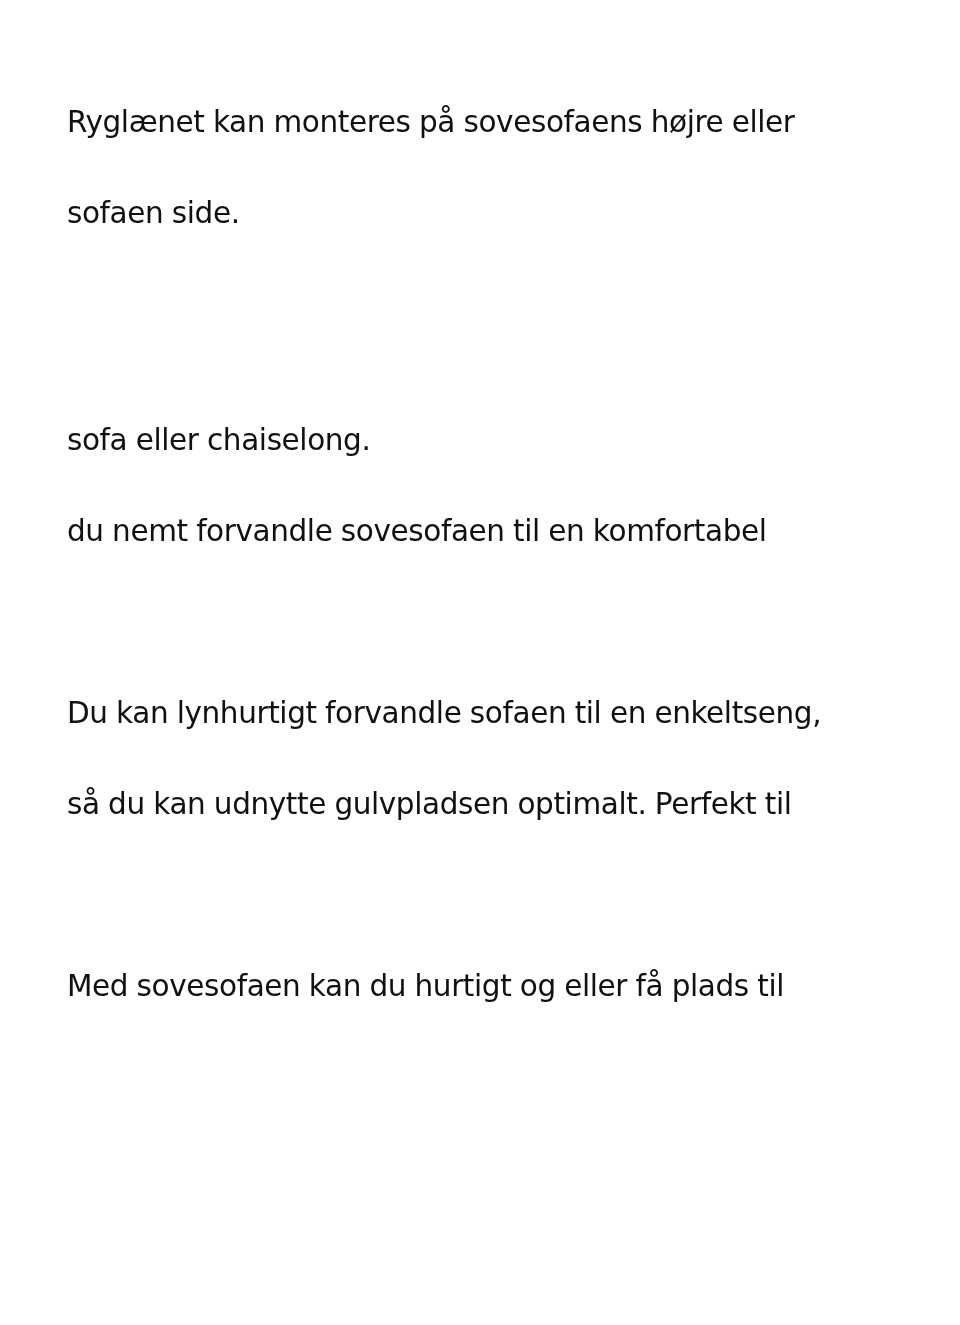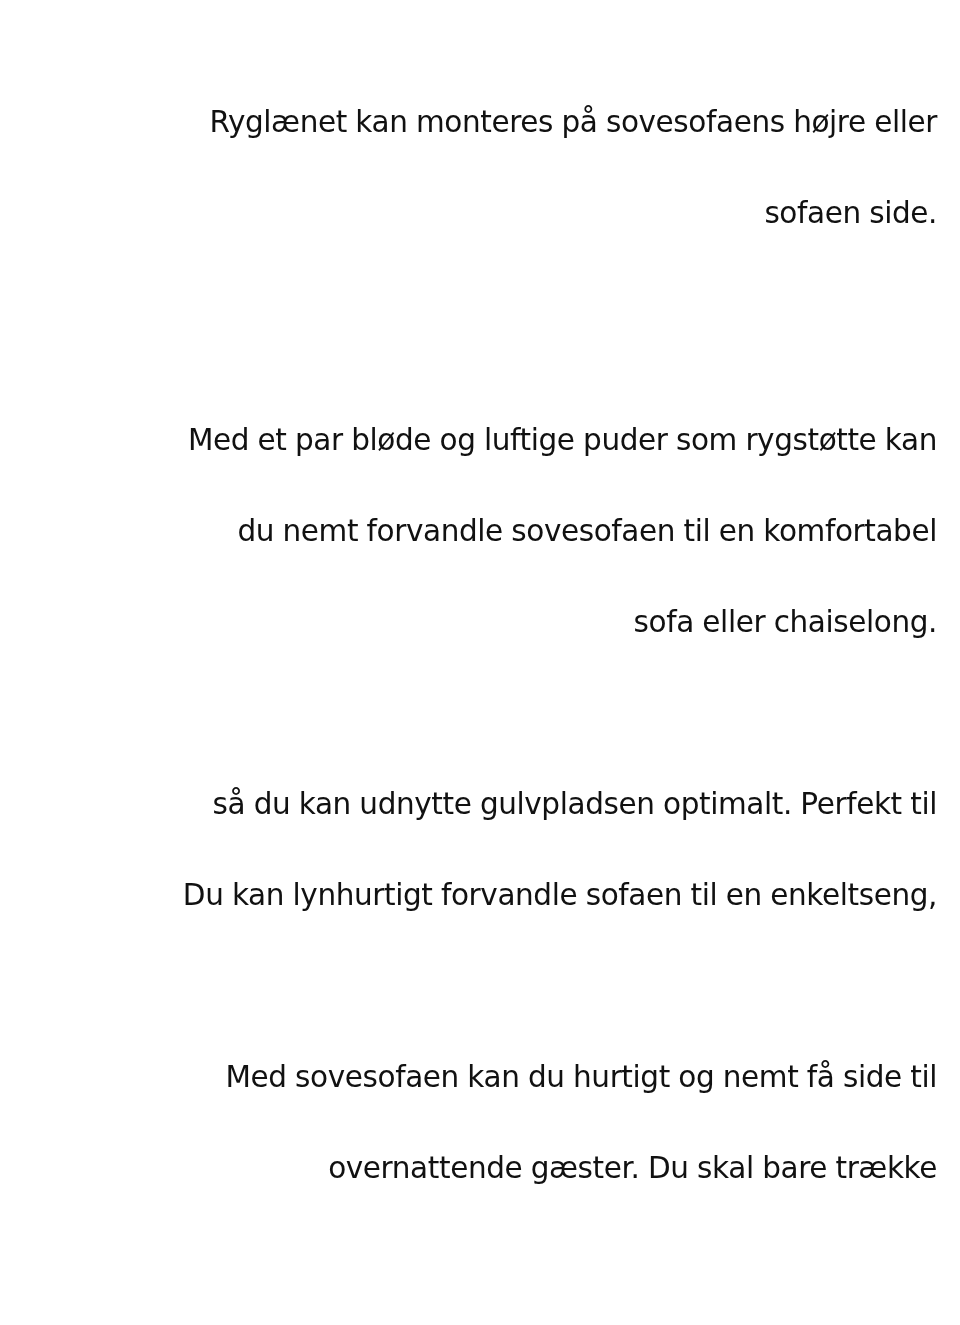--- a/index.html
+++ b/index.html
@@ -21,43 +21,40 @@
       color: #111111;
       font-family: "DejaVu Sans", sans-serif;
       font-size: 29.5px;
       line-height: 45.5px;
       letter-spacing: -0.4px;
       word-spacing: -0.5px;
     }
     .para {
       margin: 0 0 45.5px 0;
       white-space: pre-line;
-      text-align: right;
     }
     .para.first {
       margin-bottom: 91px;
     }
   </style>
 </head>
 <body>
 
 <div class="doc">
   <div class="para first">
     <div>Ryglænet kan monteres på sovesofaens højre eller</div>
     <div>sofaen side.</div>
   </div>
   <div class="para">
-    <div>Med et par bløde og luftige puder som rygstøtte kan</div>
+    <div>sofa eller chaiselong.</div>
     <div>du nemt forvandle sovesofaen til en komfortabel</div>
-    <div>sofa eller chaiselong.</div>
   </div>
   <div class="para">
+    <div>Du kan lynhurtigt forvandle sofaen til en enkeltseng,</div>
     <div>så du kan udnytte gulvpladsen optimalt. Perfekt til</div>
-    <div>Du kan lynhurtigt forvandle sofaen til en enkeltseng,</div>
   </div>
   <div class="para">
-    <div>Med sovesofaen kan du hurtigt og nemt få side til</div>
-    <div>overnattende gæster. Du skal bare trække</div>
+    <div>Med sovesofaen kan du hurtigt og eller få plads til</div>
     
     
   </div>
 
 </div>
 
 </body></html>

